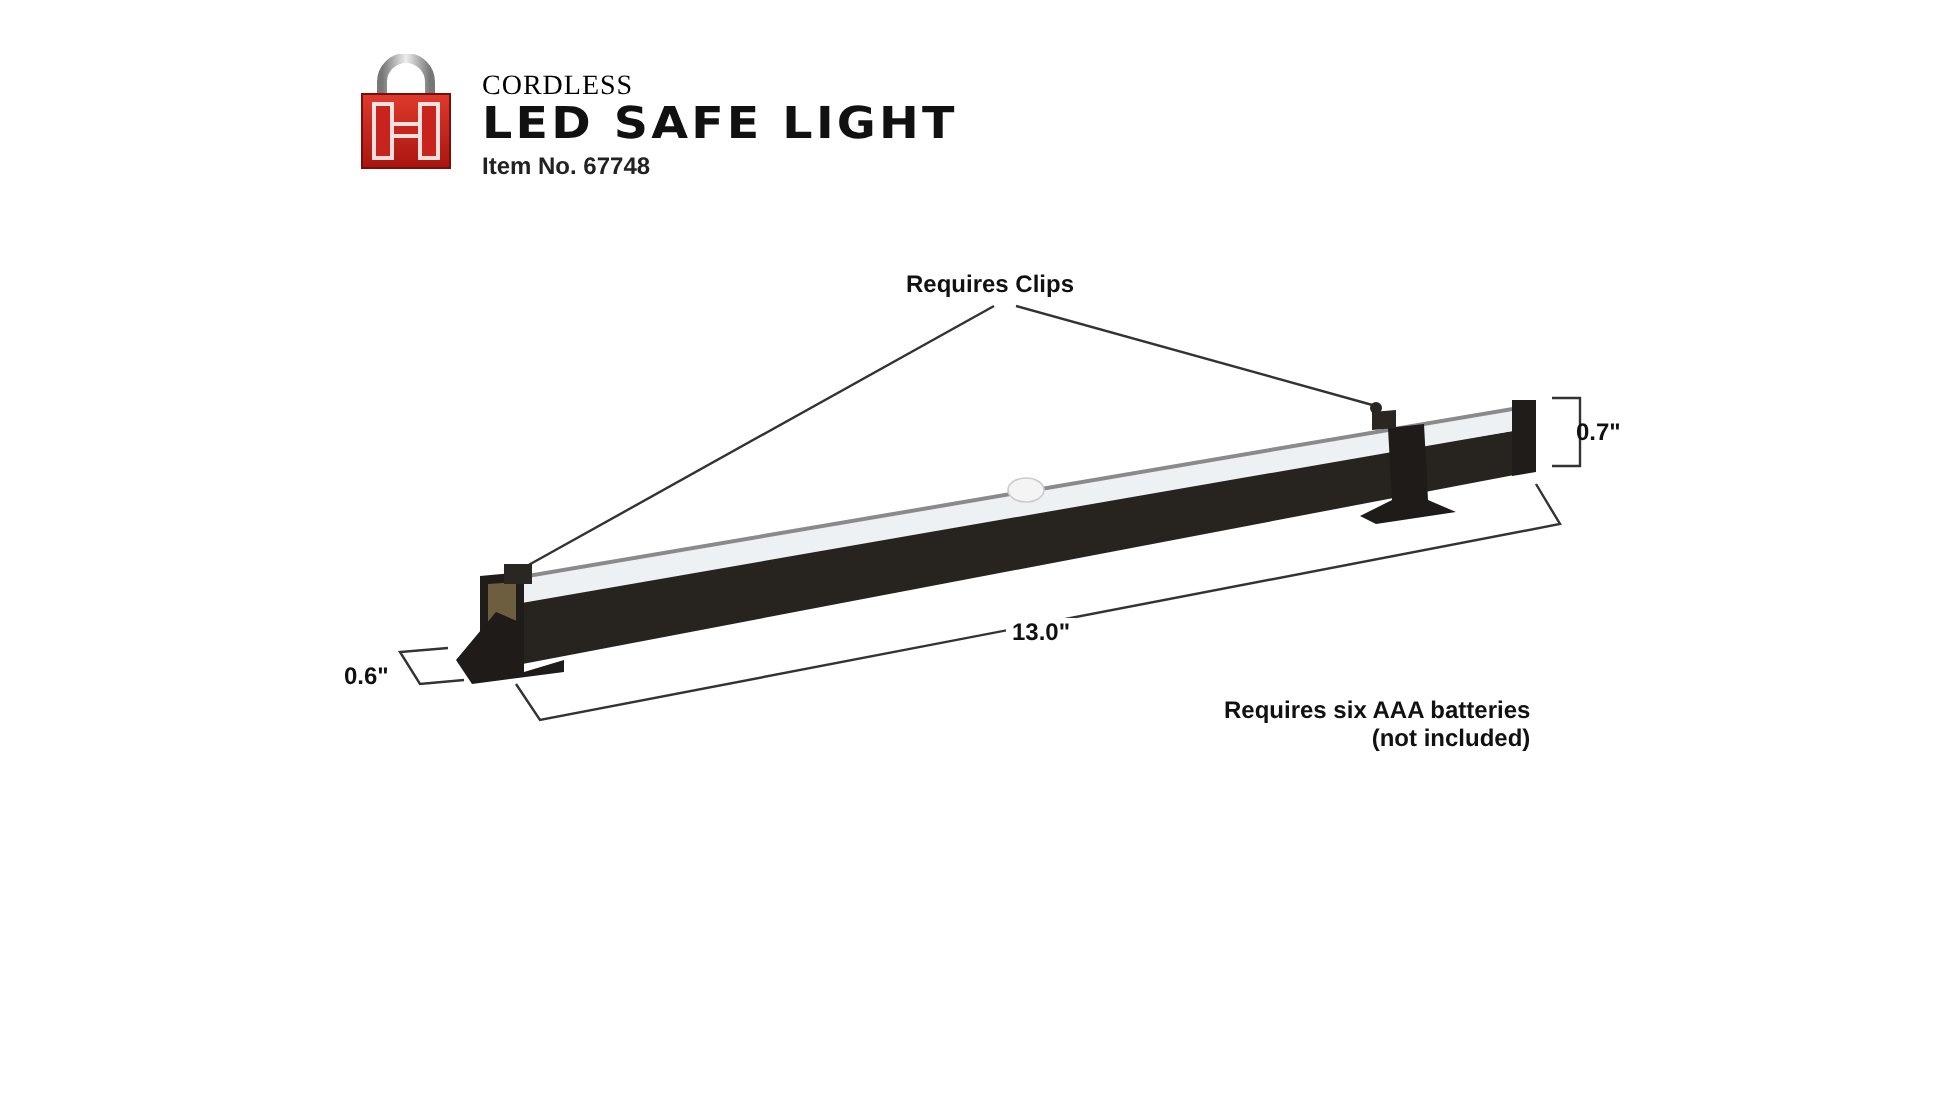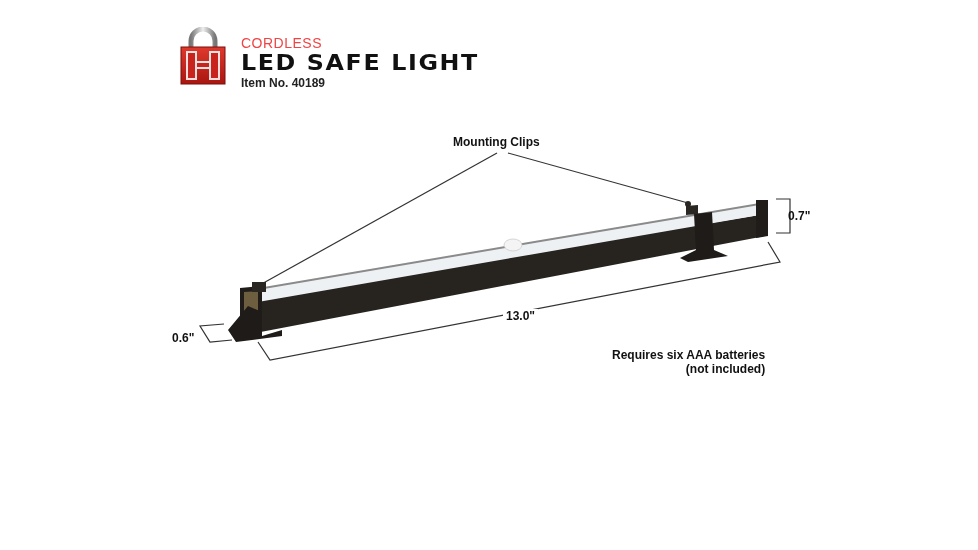--- a/index.html
+++ b/index.html
@@ -1,19 +1,19 @@
 <!DOCTYPE html>
 <html><head>
   <meta charset="utf-8">
   <style>
     html, body { margin: 0; padding: 0; background: #ffffff; }
     body { width: 978px; height: 550px; position: relative; overflow: hidden; font-family: "Liberation Sans", sans-serif; color: #111; }
     .logo { position: absolute; left: 180px; top: 27px; width: 46px; height: 58px; }
     .title-block { position: absolute; left: 241px; top: 36px; }
-    .subtitle { font-family: Liberation Sans, sans-serif; font-size: 14px; letter-spacing: 0.5px; color: #ef4444; line-height: 15px; font-weight: normal; }
+    .subtitle { font-family: Liberation Serif, serif; font-size: 14px; letter-spacing: 0.5px; color: #000000; line-height: 15px; font-weight: normal; }
     .title { font-family: "DejaVu Sans", sans-serif; font-size: 22px; font-weight: bold; letter-spacing: 1.5px; line-height: 24px; color: #111; transform: scaleX(1.08); transform-origin: left; }
     .item-no { font-size: 12px; font-weight: bold; color: #222; line-height: 14px; margin-top: 1px; }
     .label { position: absolute; font-weight: bold; font-size: 12px; color: #111; white-space: nowrap; }
     .mounting { left: 453px; top: 135px; }
     .dim-07 { left: 788px; top: 209px; }
     .dim-06 { left: 172px; top: 331px; }
     .dim-13 { left: 503px; top: 309px; background:#fff; padding: 0 3px; }
     .batteries { left: 612px; top: 348px; text-align: right; line-height: 14px; }
     svg.drawing { position: absolute; left: 0; top: 0; }
   </style>
@@ -36,21 +36,21 @@
     <path d="M11 22 V14 A12 12 0 0 1 35 14 V22" fill="none" stroke="url(#shk)" stroke-width="5"></path>
     <rect x="1" y="20" width="44" height="37" fill="url(#red)" stroke="#7a0f0a" stroke-width="1"></rect>
     <path d="M6 24 H17 V34 H29 V24 H40 V53 H29 V42 H17 V53 H6 Z" fill="#f5f5f5" opacity="0.9"></path>
     <path d="M8 26 H15 V51 H8 Z M31 26 H38 V51 H31 Z M17 36 H29 V40 H17 Z" fill="#c8231c"></path>
   </svg>
 </div>
 
 <div class="title-block">
   <div class="subtitle">CORDLESS</div>
   <div class="title">LED SAFE LIGHT</div>
-  <div class="item-no">Item No. 40189</div>
+  <div class="item-no">Item No. 67748</div>
 </div>
 
 <svg class="drawing" width="978" height="550" viewBox="0 0 978 550">
 
   <g stroke="#333" stroke-width="1.2" fill="none">
     <line x1="497" y1="153" x2="258" y2="286"></line>
     <line x1="508" y1="153" x2="688" y2="203"></line>
   </g>
   <circle cx="688" cy="204" r="3" fill="#2a2622"></circle>
 
@@ -81,20 +81,20 @@
 
   <g stroke="#333" stroke-width="1.2" fill="none">
     <polyline points="224,324 200,326 210,342 232,340"></polyline>
   </g>
 
   <g stroke="#333" stroke-width="1.2" fill="none">
     <polyline points="258,342 270,360 780,262 768,242"></polyline>
   </g>
 </svg>
 
-<div class="label mounting">Mounting Clips</div>
+<div class="label mounting">Requires Clips</div>
 <div class="label dim-07">0.7"</div>
 <div class="label dim-06">0.6"</div>
 <div class="label dim-13">13.0"</div>
 <div class="label batteries">
   <div>Requires six AAA batteries</div>
   <div>(not included)</div>
 </div>
 
 </body></html>

